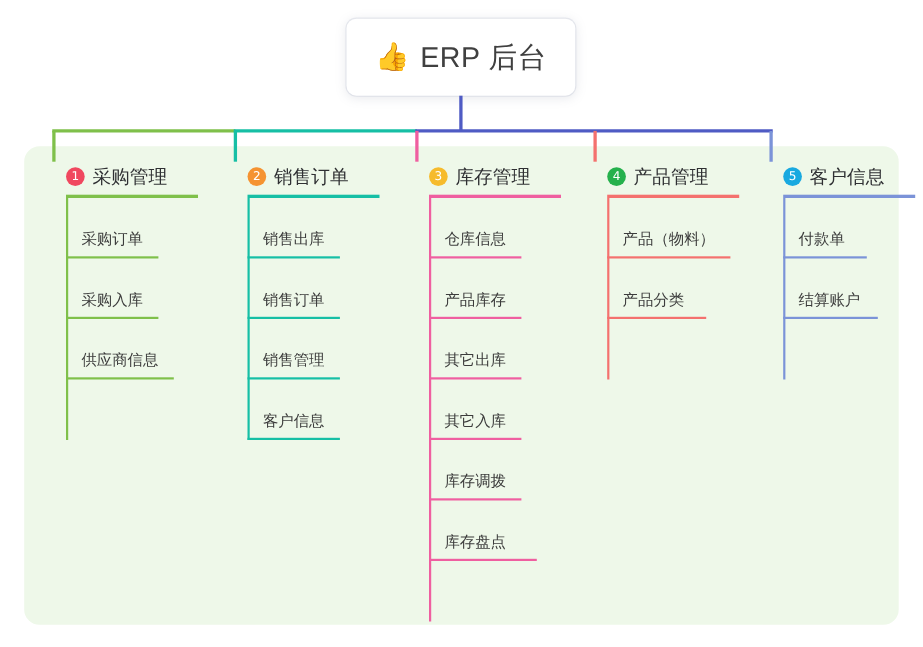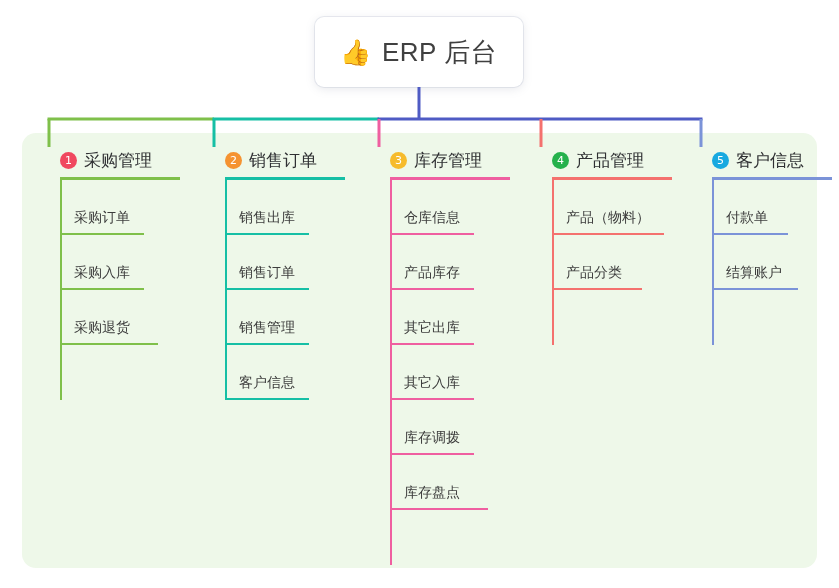--- a/index.html
+++ b/index.html
@@ -165,21 +165,21 @@
         <div class="spine" style="background: rgb(127, 192, 74); height: 220px;"></div>
         <div class="leaf">
           <span class="leaf-label">采购订单</span>
           <div class="leaf-rule" style="background: rgb(127, 192, 74); width: 84px;"></div>
         </div>
         <div class="leaf">
           <span class="leaf-label">采购入库</span>
           <div class="leaf-rule" style="background: rgb(127, 192, 74); width: 84px;"></div>
         </div>
         <div class="leaf">
-          <span class="leaf-label">采购退货</span>
+          <span class="leaf-label">供应商信息</span>
           <div class="leaf-rule" style="background: rgb(127, 192, 74); width: 98px;"></div>
         </div>
       </div>
     </div>
     <div class="column" style="left: 203px; top: 140px;">
       <div class="col-header" style="width: 150px;">
         <span class="badge" style="background: rgb(245, 147, 49);">2</span>
         <span class="col-title">销售订单</span>
         <div class="col-rule" style="background: rgb(22, 191, 165); width: 120px;"></div>
       </div>

